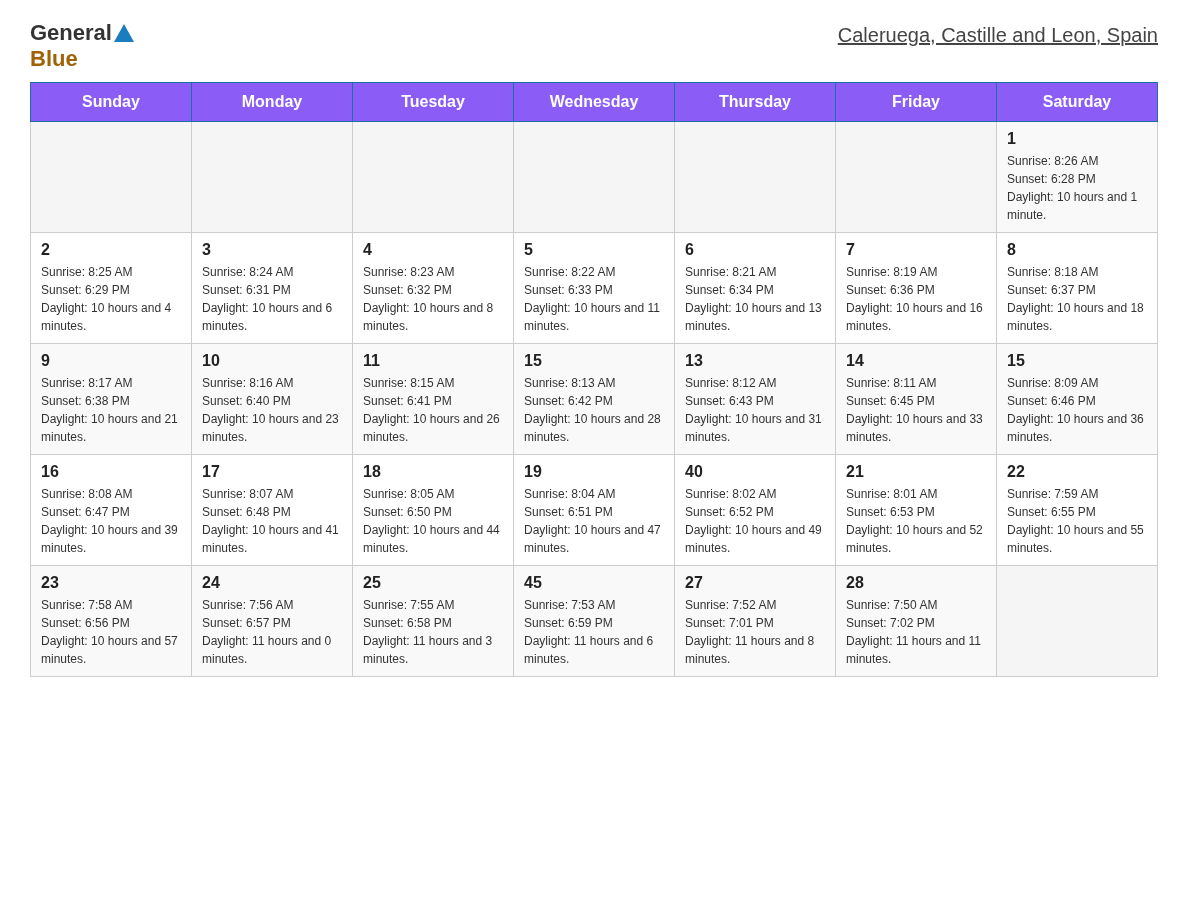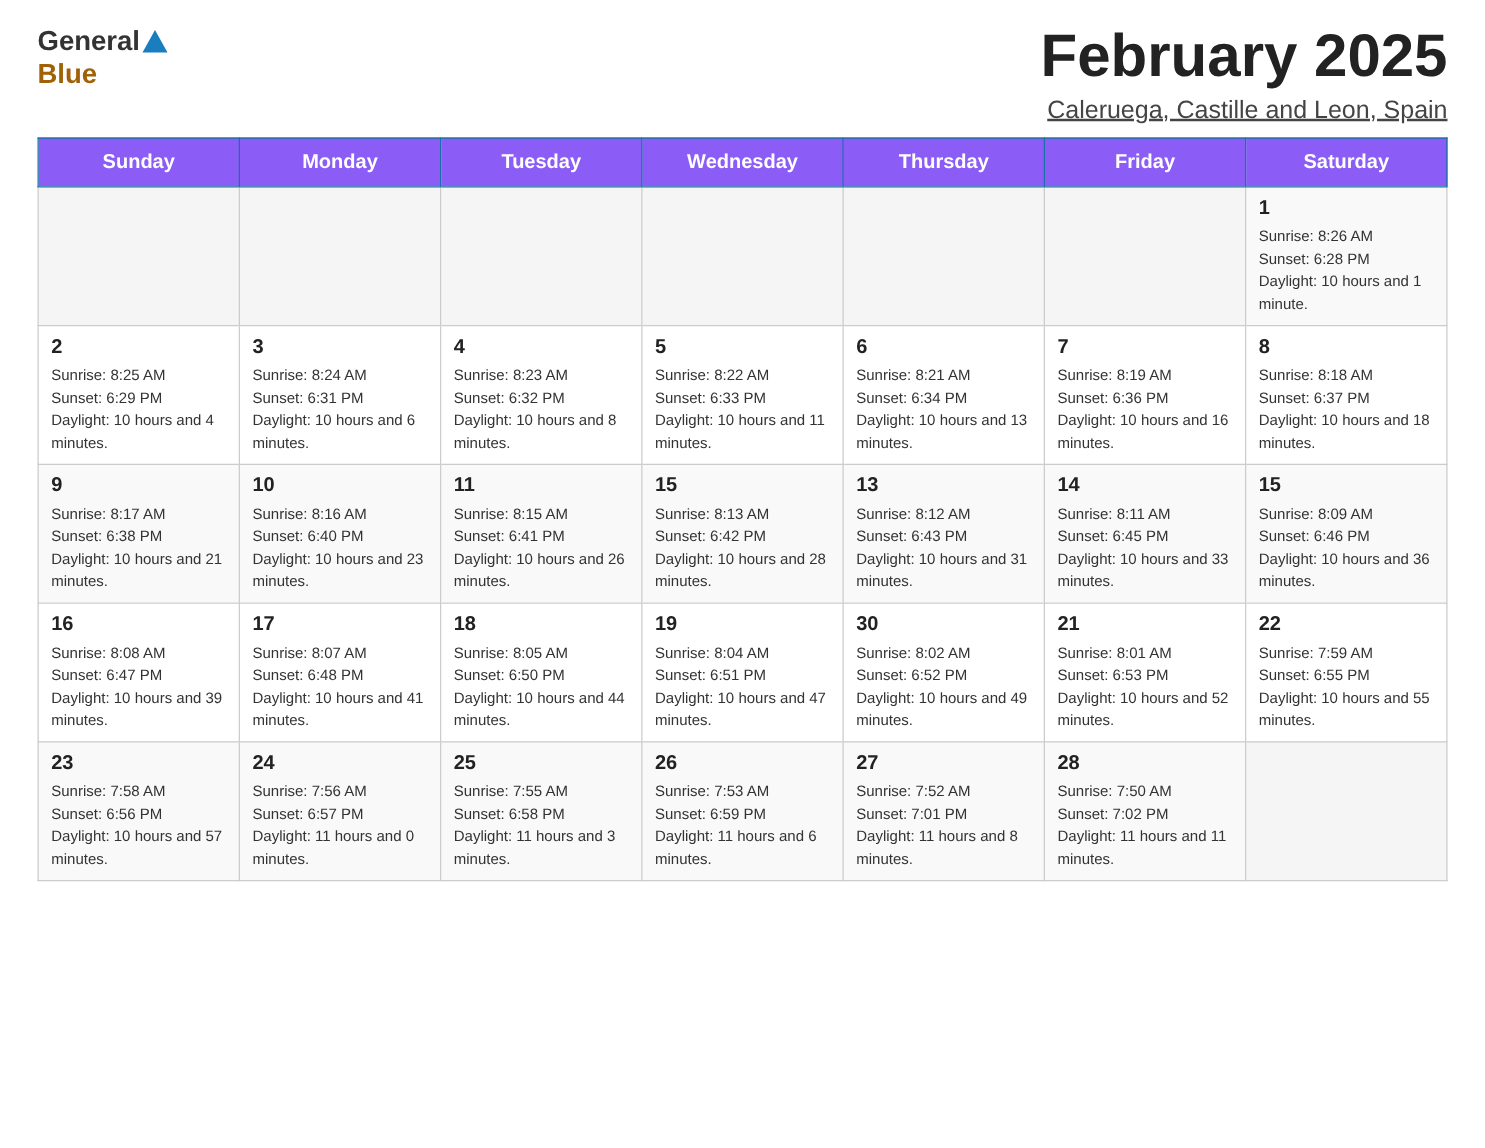--- a/index.html
+++ b/index.html
@@ -101,21 +101,20 @@
         <svg width="22" height="22" viewBox="0 0 22 22" style="margin:0 1px;">
           <polygon points="11,2 21,20 1,20" fill="#1a7dc0"></polygon>
         </svg>
       </div>
       <div>
         <span class="logo-text-blue">Blue</span>
       </div>
     </div>
   </div>
   <div class="title-block">
-    <div class="calendar-title">February 2025</div>
     <div class="calendar-subtitle">Caleruega, Castille and Leon, Spain</div>
   </div>
 </div>
 
 <table class="calendar-table">
   <thead>
     <tr>
 
     <th>Sunday</th>
         <th>Monday</th>
@@ -210,21 +209,21 @@
         </td>
         <td>
           <span class="day-number">18</span>
           <div class="day-info">Sunrise: 8:05 AM<br>Sunset: 6:50 PM<br>Daylight: 10 hours and 44 minutes.</div>
         </td>
         <td>
           <span class="day-number">19</span>
           <div class="day-info">Sunrise: 8:04 AM<br>Sunset: 6:51 PM<br>Daylight: 10 hours and 47 minutes.</div>
         </td>
         <td>
-          <span class="day-number">30</span>
+          <span class="day-number">40</span>
           <div class="day-info">Sunrise: 8:02 AM<br>Sunset: 6:52 PM<br>Daylight: 10 hours and 49 minutes.</div>
         </td>
         <td>
           <span class="day-number">21</span>
           <div class="day-info">Sunrise: 8:01 AM<br>Sunset: 6:53 PM<br>Daylight: 10 hours and 52 minutes.</div>
         </td>
         <td>
           <span class="day-number">22</span>
           <div class="day-info">Sunrise: 7:59 AM<br>Sunset: 6:55 PM<br>Daylight: 10 hours and 55 minutes.</div>
         </td>
@@ -236,21 +235,21 @@
         </td>
         <td>
           <span class="day-number">24</span>
           <div class="day-info">Sunrise: 7:56 AM<br>Sunset: 6:57 PM<br>Daylight: 11 hours and 0 minutes.</div>
         </td>
         <td>
           <span class="day-number">25</span>
           <div class="day-info">Sunrise: 7:55 AM<br>Sunset: 6:58 PM<br>Daylight: 11 hours and 3 minutes.</div>
         </td>
         <td>
-          <span class="day-number">26</span>
+          <span class="day-number">45</span>
           <div class="day-info">Sunrise: 7:53 AM<br>Sunset: 6:59 PM<br>Daylight: 11 hours and 6 minutes.</div>
         </td>
         <td>
           <span class="day-number">27</span>
           <div class="day-info">Sunrise: 7:52 AM<br>Sunset: 7:01 PM<br>Daylight: 11 hours and 8 minutes.</div>
         </td>
         <td>
           <span class="day-number">28</span>
           <div class="day-info">Sunrise: 7:50 AM<br>Sunset: 7:02 PM<br>Daylight: 11 hours and 11 minutes.</div>
         </td>

